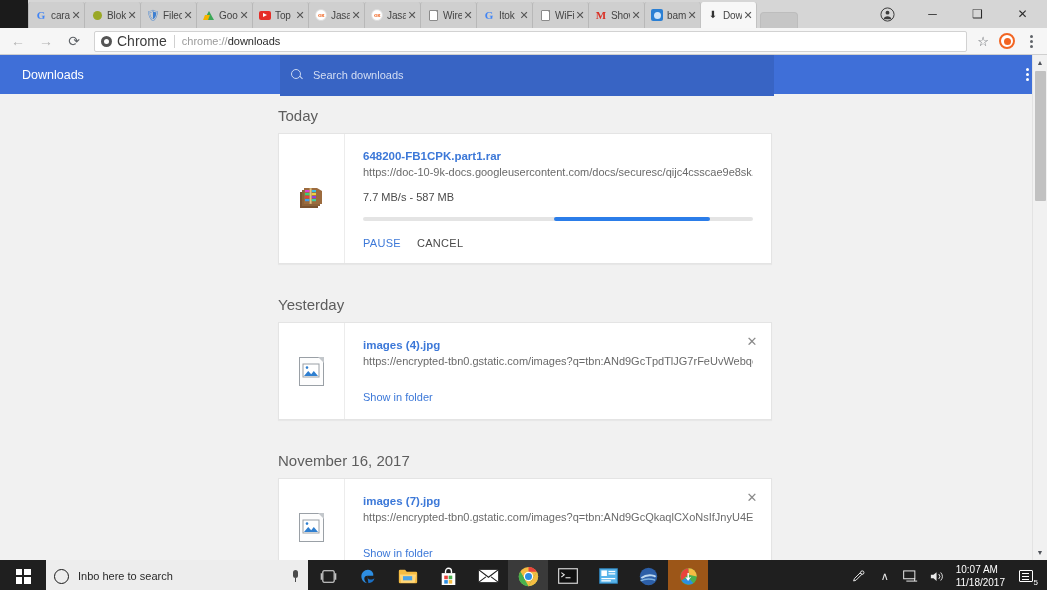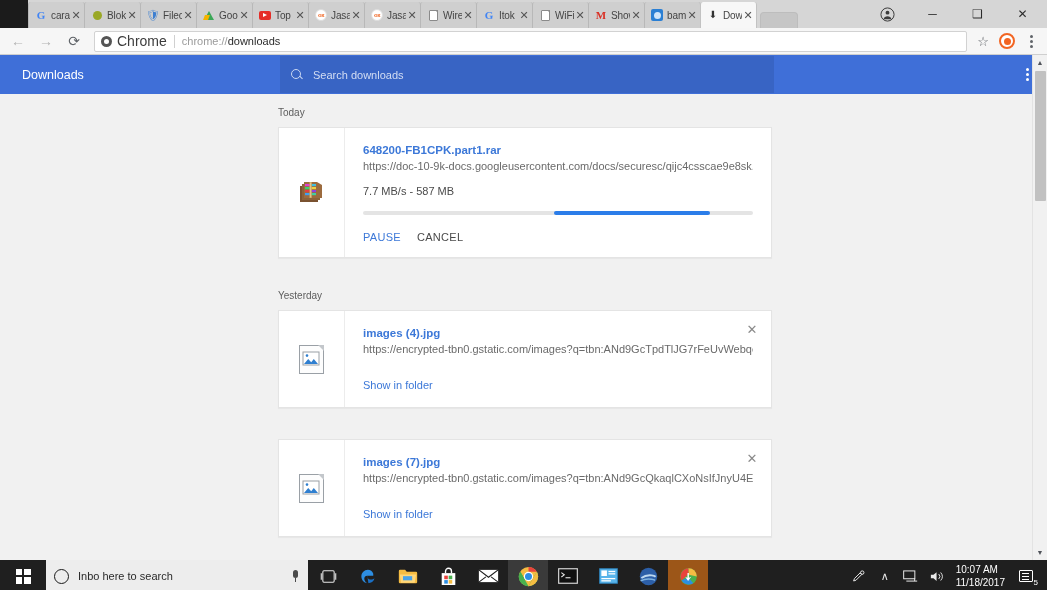--- a/index.html
+++ b/index.html
@@ -199,21 +199,21 @@
     align-items: center;
     padding-left: 22px;
   }
   .dl-title {
     color: #fff;
     font-size: 12.5px;
     width: 258px;
   }
   .dl-search {
     width: 494px;
-    height: 37px;
+    height: 43px;
     background: #3864c4;
     display: flex;
     align-items: center;
     padding-left: 10px;
   }
   .search-icon {
     width: 14px; height: 14px;
     margin-right: 9px;
     position: relative;
   }
@@ -242,21 +242,21 @@
   .dl-body {
     position: absolute;
     top: 39px; left: 0; right: 0; bottom: 0;
     overflow: hidden;
   }
   .dl-scroll-area {
     padding-top: 12px;
   }
   .dl-group { width: 494px; margin-left: 278px; }
   .dl-group-date {
-    font-size: 10px;
+    font-size: 15px;
     color: #5d5d5d;
     margin-bottom: 9px;
     margin-top: 1px;
   }
   .dl-card {
     background: #fff;
     border: 1px solid #e4e4e4;
     display: flex;
     position: relative;
     box-shadow: 0 1px 1px rgba(0,0,0,0.04);
@@ -683,20 +683,21 @@
                   <circle cx="7" cy="9.6" r="1.3" fill="#2f7fd0"></circle>
                 </svg>
               </span>
             </div>
             <div class="dl-content"><div class="dl-filename">images (4).jpg</div><div class="dl-url">https://encrypted-tbn0.gstatic.com/images?q=tbn:ANd9GcTpdTlJG7rFeUvWebqe0...</div><span class="dl-showfolder">Show in folder</span></div>
             <div class="dl-close">✕</div>
           </div>
         </div>
         <div class="group-spacer"></div>
         <div class="dl-group">
+          <div class="dl-group-date">November 16, 2017</div>
           <div class="dl-card">
             <div class="dl-icon-cell">
               <span class="icon-img">
                 <svg width="23" height="27" viewBox="0 0 23 27" style="display:block">
                   <rect x="3" y="6" width="16" height="13" fill="#ffffff" stroke="#9aa0a6" stroke-width="1"></rect>
                   <path d="M4 18l4.2-5 3 3.2 2.6-3.2L18 18z" fill="#2f7fd0"></path>
                   <circle cx="7" cy="9.6" r="1.3" fill="#2f7fd0"></circle>
                 </svg>
               </span>
             </div>

